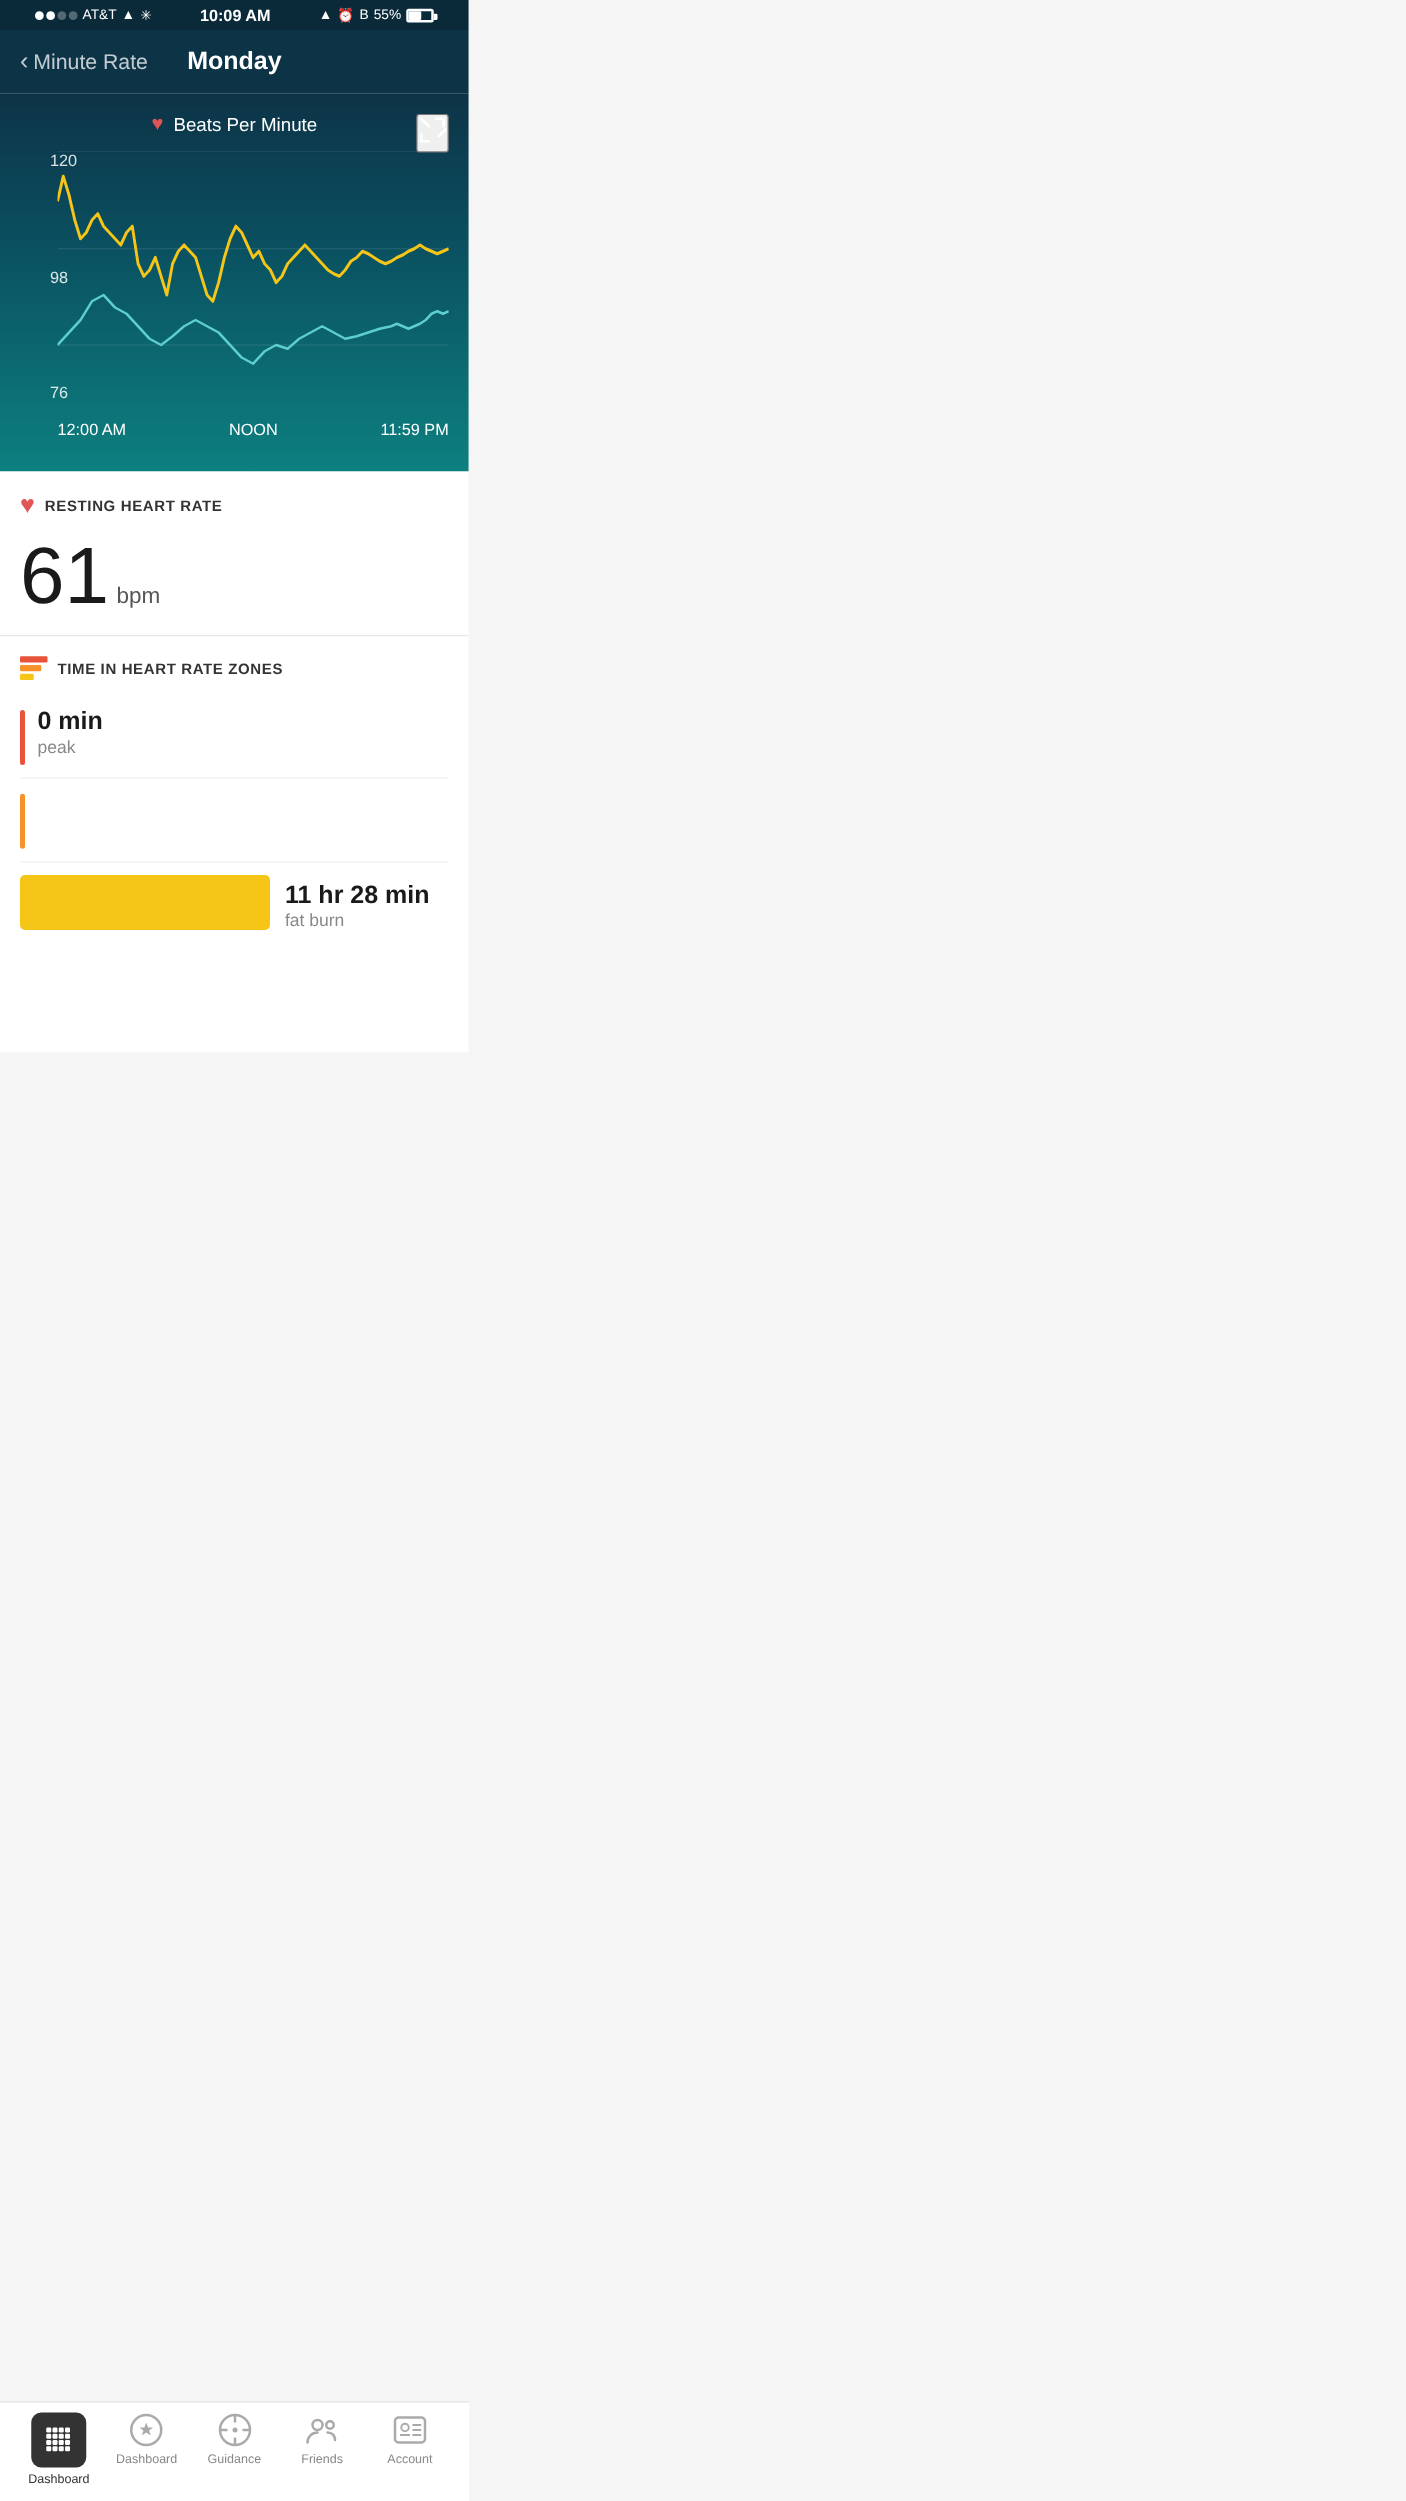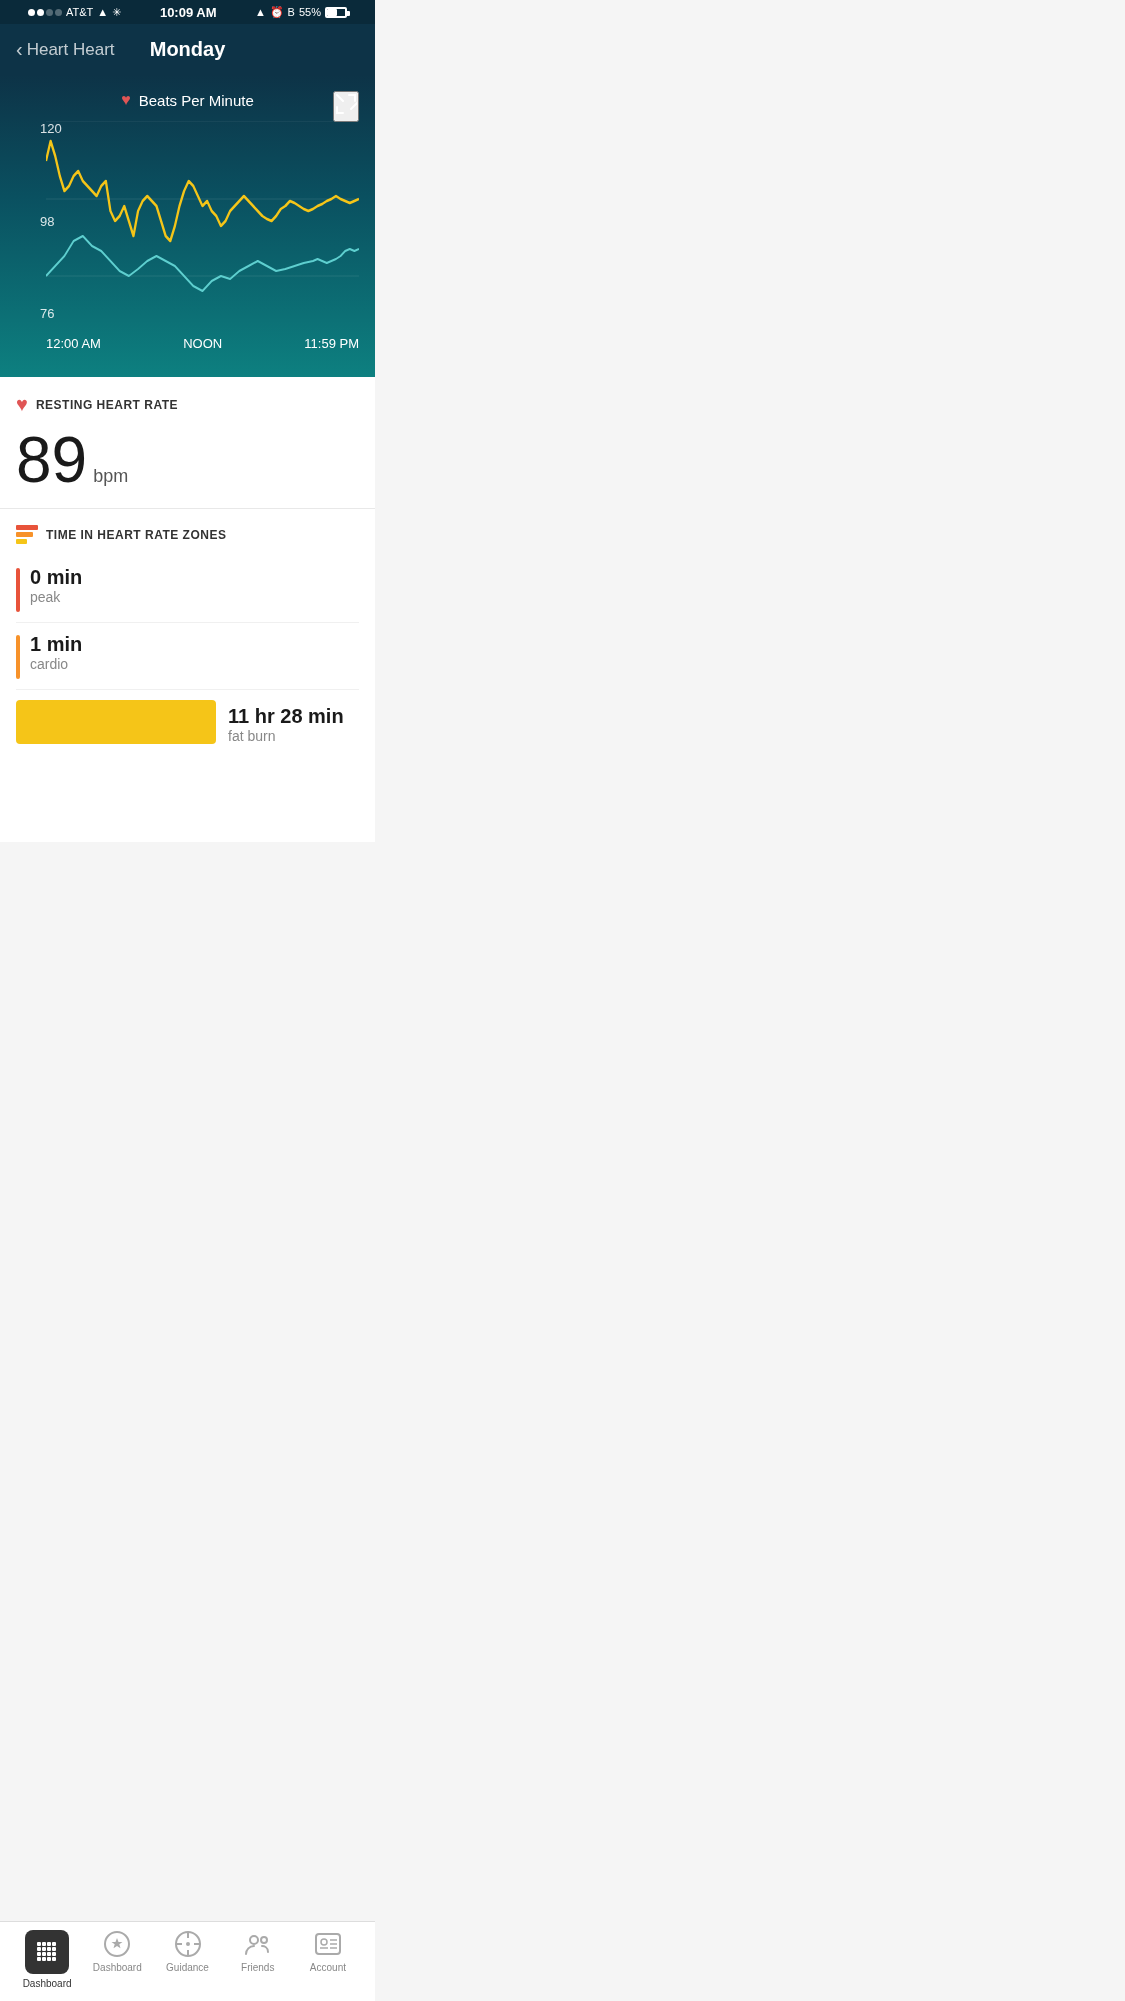--- a/index.html
+++ b/index.html
@@ -310,21 +310,21 @@
     <span style="display:inline-block;width:22px;height:11px;border:2px solid white;border-radius:2px;position:relative;">
       <span style="display:block;width:55%;height:100%;background:white;border-radius:1px;"></span>
       <span style="position:absolute;right:-5px;top:2px;width:3px;height:5px;background:white;border-radius:0 1px 1px 0;"></span>
     </span>
   </div>
 </div>
 
 <div class="header">
   <div class="back-btn">
     <span class="back-chevron">‹</span>
-    <span>Heart Heart</span>
+    <span>Minute Rate</span>
   </div>
   <h1 class="header-title">Monday</h1>
 </div>
 
 <div class="chart-container">
   <div class="chart-legend">
     <span class="heart-icon-small">♥</span>
     <span class="legend-text">Beats Per Minute</span>
   </div>
   <button class="expand-btn">
@@ -359,21 +359,21 @@
 </div>
 
 <div class="content">
 
   <div class="section">
     <div class="section-header">
       <span class="heart-icon-red">♥</span>
       <span class="section-title">RESTING HEART RATE</span>
     </div>
     <div class="bpm-display">
-      <span class="bpm-value">89</span>
+      <span class="bpm-value">61</span>
       <span class="bpm-unit">bpm</span>
     </div>
   </div>
 
   <div class="zones-section">
     <div class="section-header">
       <div class="zones-icon">
         <div class="zone-bar-icon" style="background:#e8533a;width:100%;"></div>
         <div class="zone-bar-icon" style="background:#f7922a;width:75%;"></div>
         <div class="zone-bar-icon" style="background:#f5c518;width:50%;"></div>
@@ -384,24 +384,20 @@
     <div class="zone-item">
       <div class="zone-left-bar" style="background:#e8533a;"></div>
       <div class="zone-info">
         <div class="zone-value">0 min</div>
         <div class="zone-label">peak</div>
       </div>
     </div>
 
     <div class="zone-item">
       <div class="zone-left-bar" style="background:#f7922a;"></div>
-      <div class="zone-info">
-        <div class="zone-value">1 min</div>
-        <div class="zone-label">cardio</div>
-      </div>
     </div>
 
     <div class="fat-burn-row">
       <div class="fat-burn-bar" style="background:#f5c518;"></div>
       <div class="fat-burn-info">
         <div class="fat-burn-value">11 hr 28 min</div>
         <div class="fat-burn-label">fat burn</div>
       </div>
     </div>
 

